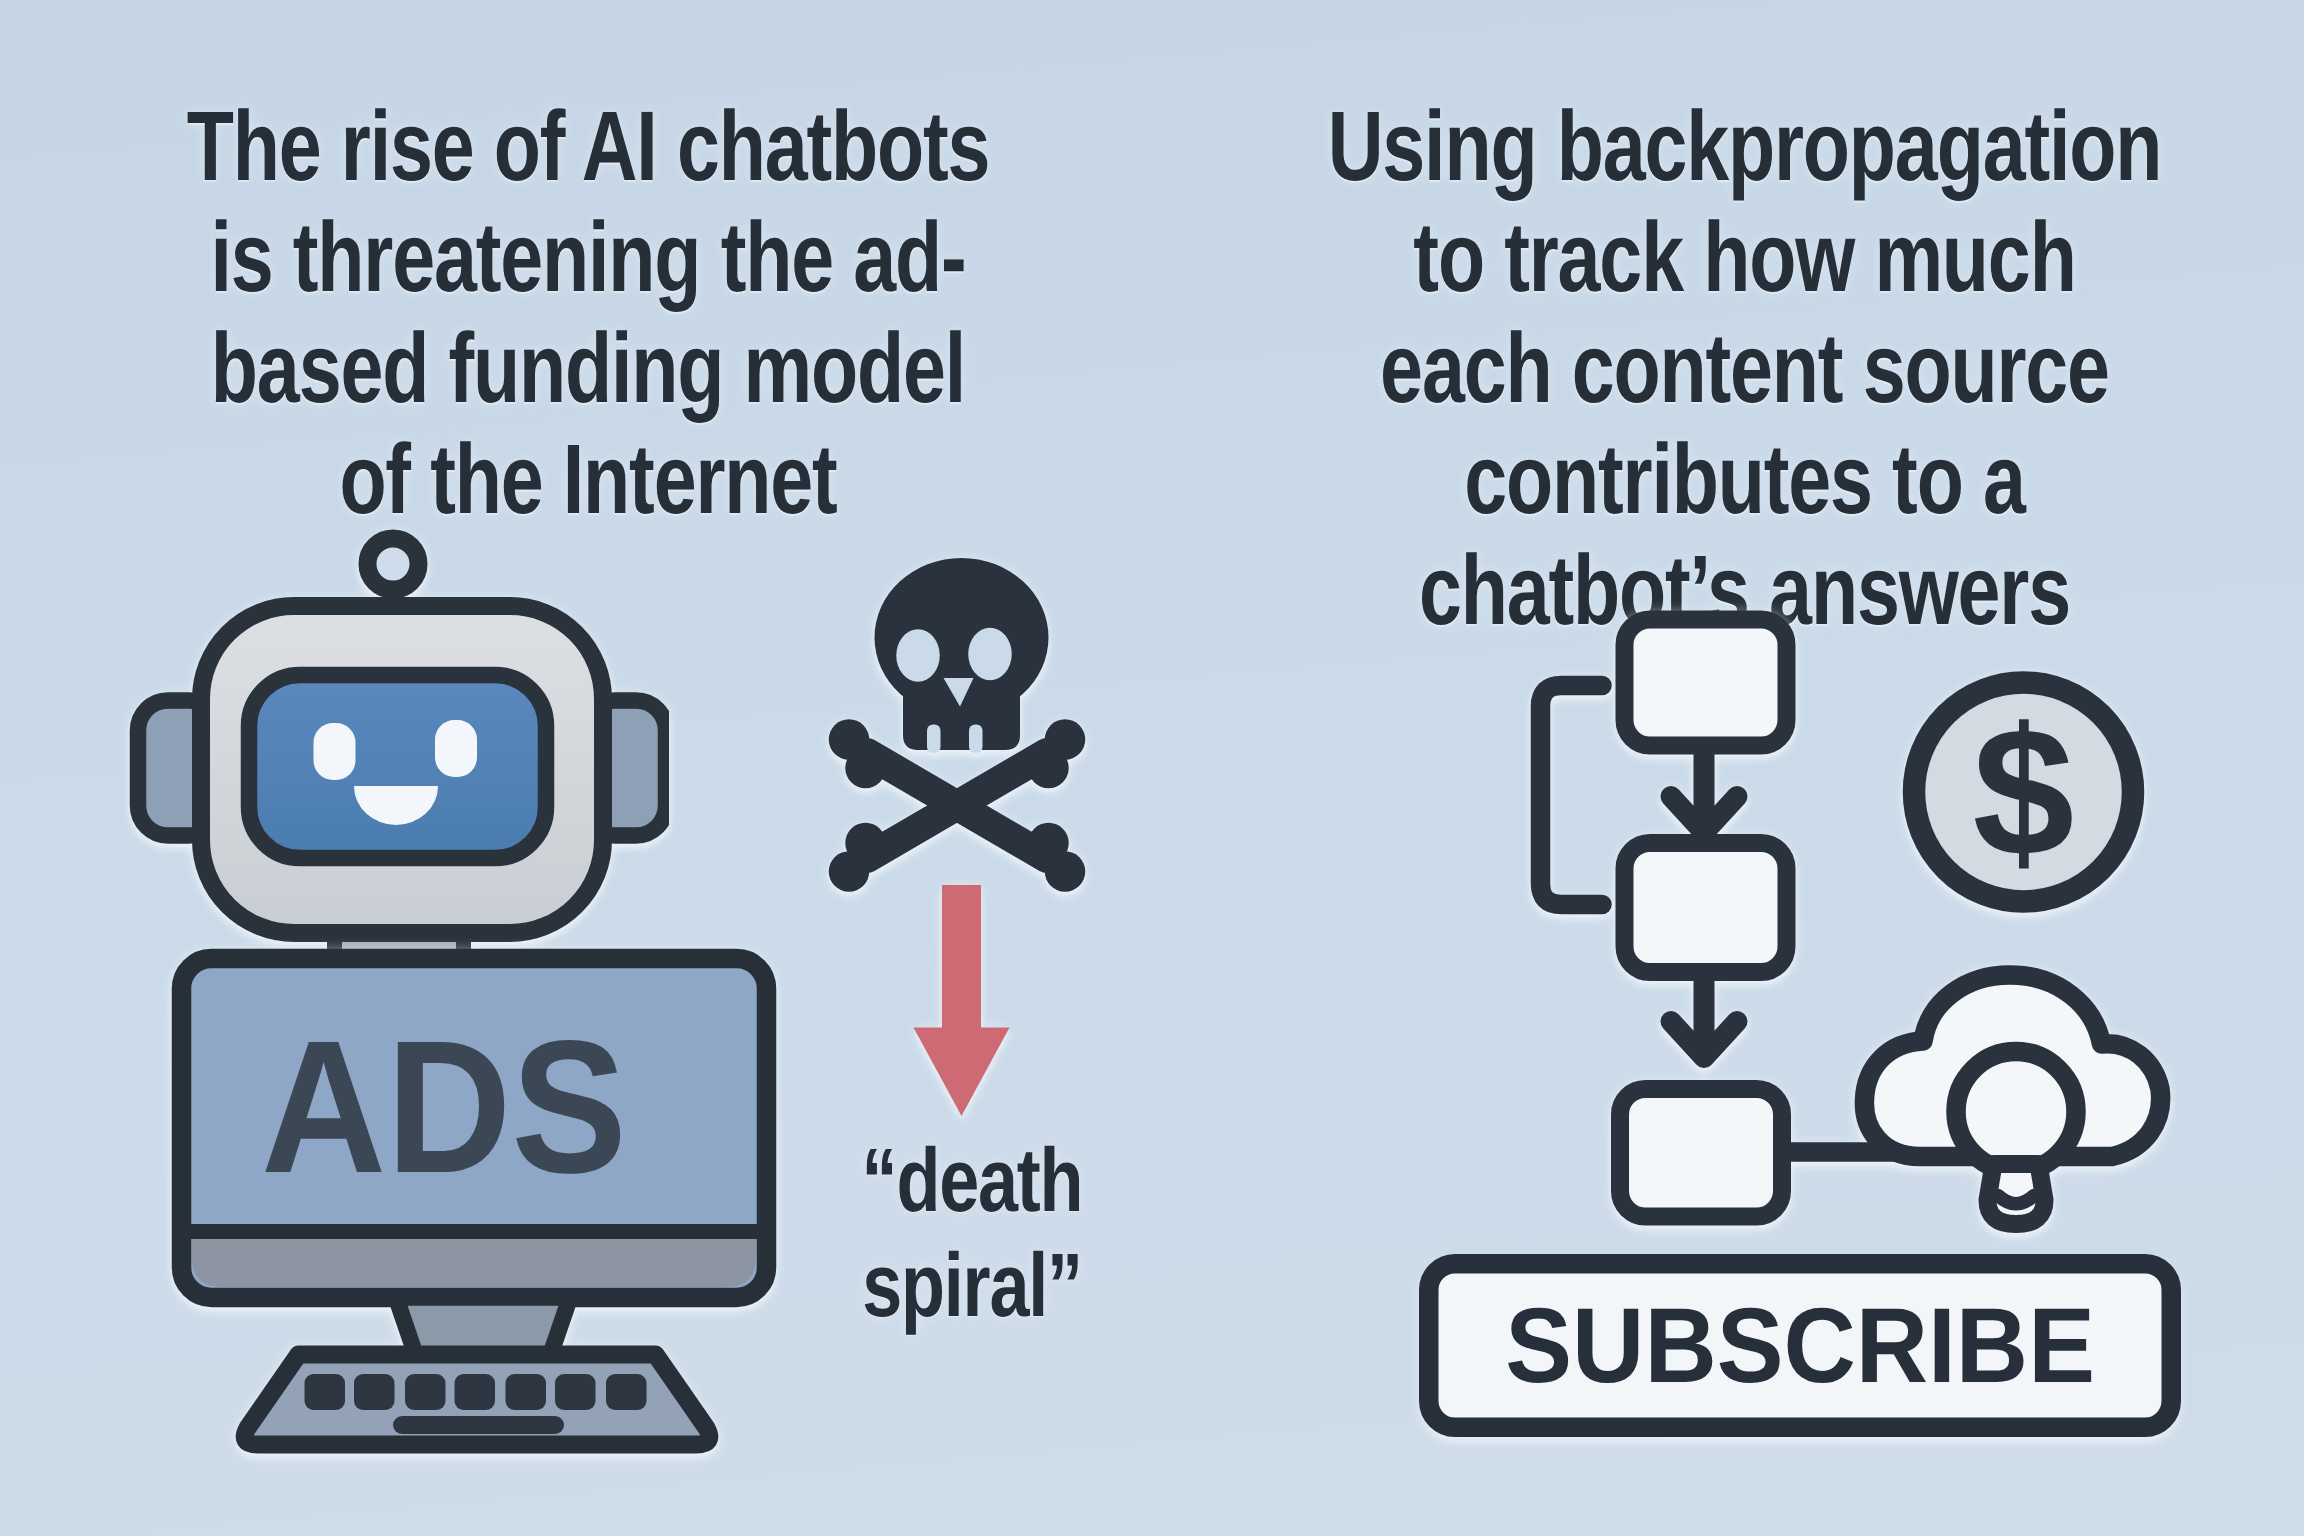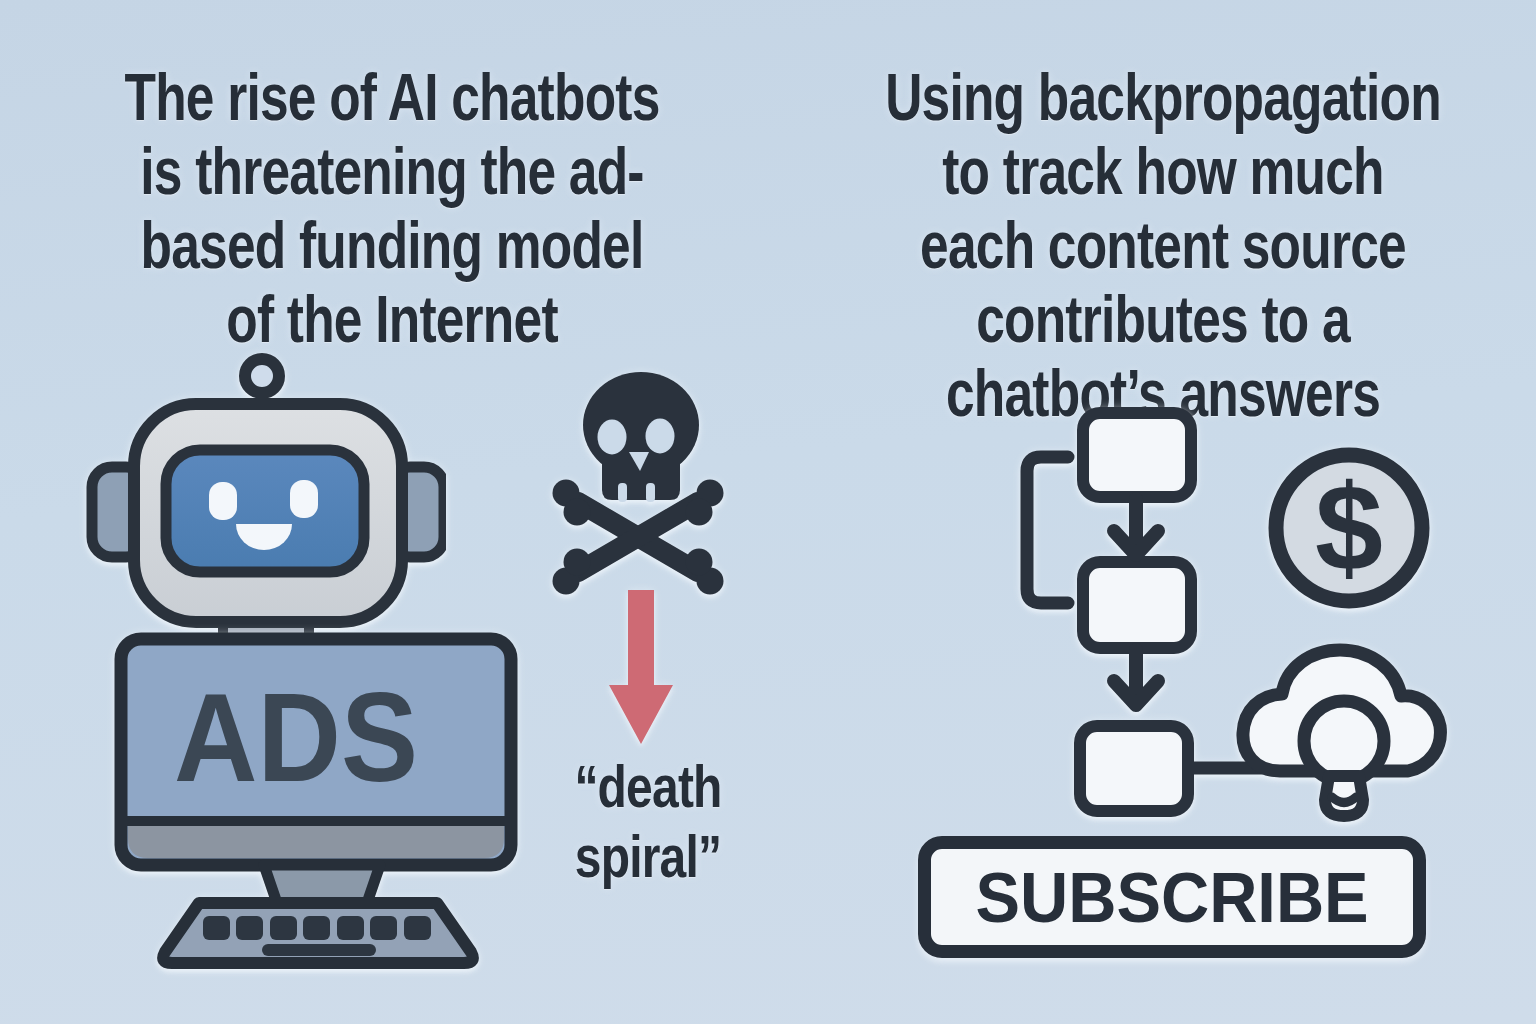--- a/index.html
+++ b/index.html
@@ -17,21 +17,21 @@
   .heading.left{left:-28px;top:60px;}
   .heading.right{left:743px;top:60px;}
   .caption{
     position:absolute;left:448px;top:752px;width:400px;text-align:center;
     font-size:60px;line-height:70px;font-weight:bold;letter-spacing:-1px;
     color:#262e38;transform:scaleX(0.80);transform-origin:50% 0;
     text-shadow:0 1px 0 rgba(255,255,255,.35),0 0 10px rgba(240,247,255,.45);
   }
   .icon-svg{position:absolute;filter:drop-shadow(0 3px 2px rgba(248,252,255,.55)) drop-shadow(0 0 4px rgba(248,252,255,.4));}
   .subscribe{
-    position:absolute;left:918px;top:836px;width:482px;height:96px;
+    position:absolute;left:946px;top:836px;width:482px;height:96px;
     background:#f3f6f9;border:13px solid #272f3a;border-radius:24px;
     display:flex;align-items:center;justify-content:center;
     filter:drop-shadow(0 4px 3px rgba(248,252,255,.6));
     cursor:pointer;
   }
   .subscribe span{
     font-size:71px;font-weight:bold;color:#272f3a;letter-spacing:0px;
     transform:scaleX(0.94);white-space:nowrap;
   }
 </style>

